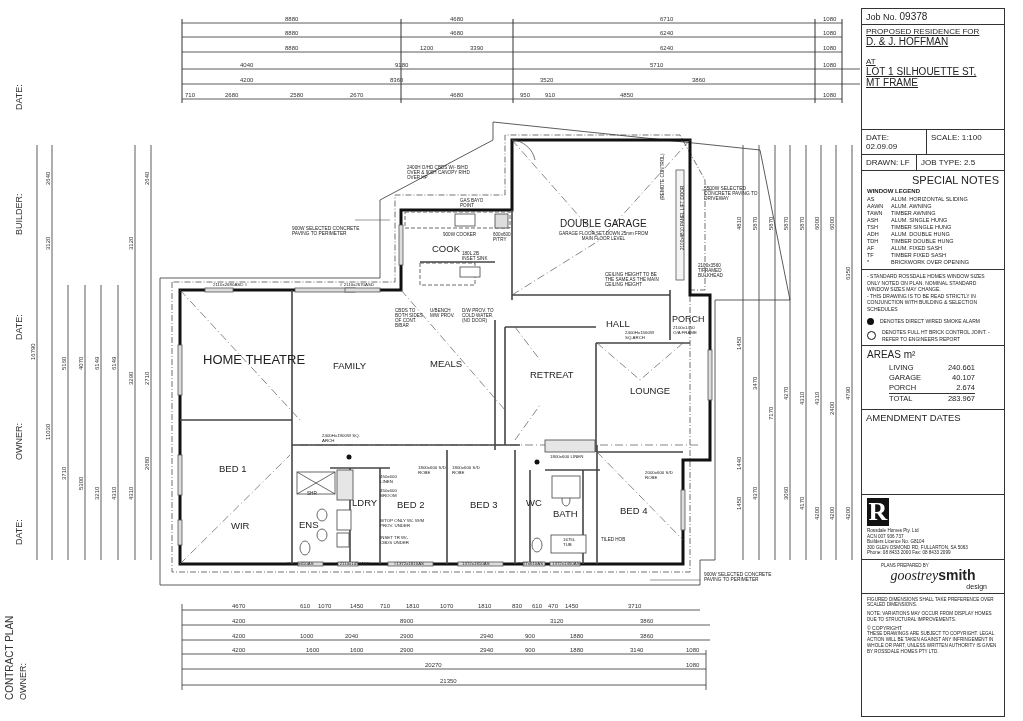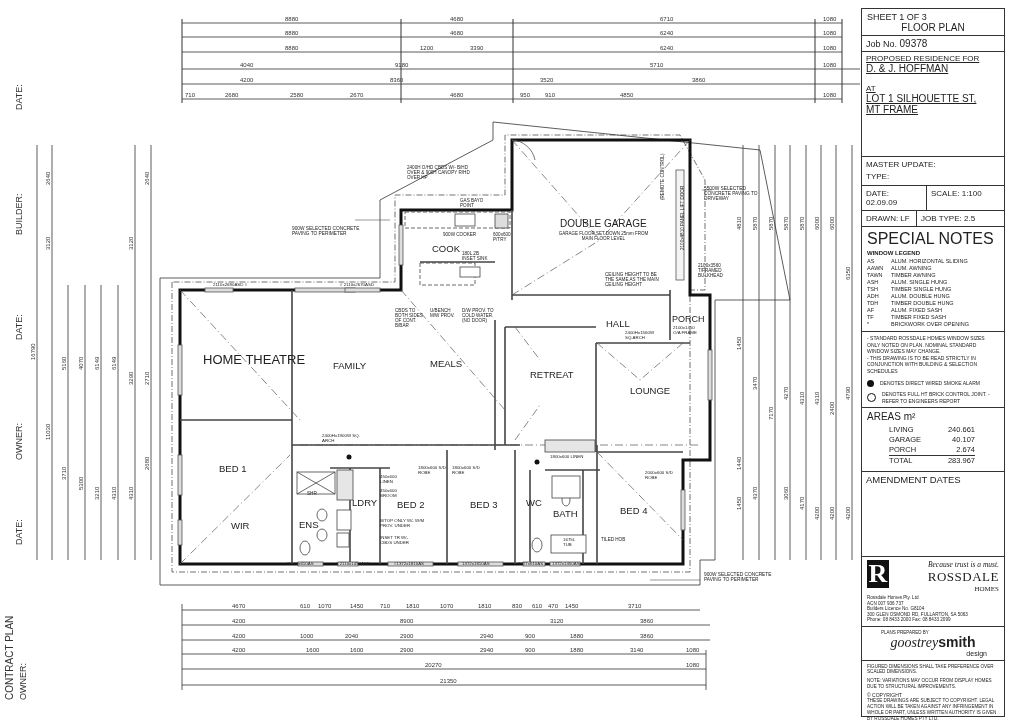--- a/index.html
+++ b/index.html
@@ -359,49 +359,41 @@
 
 <div class="side-label" style="left:14px;top:110px;">DATE:</div>
 <div class="side-label" style="left:14px;top:235px;">BUILDER:</div>
 <div class="side-label" style="left:14px;top:340px;">DATE:</div>
 <div class="side-label" style="left:14px;top:460px;">OWNER:</div>
 <div class="side-label" style="left:14px;top:545px;">DATE:</div>
 <div class="side-label" style="left:4px;top:700px;font-size:10px;">CONTRACT PLAN</div>
 <div class="side-label" style="left:18px;top:700px;">OWNER:</div>
 
 <div class="tb">
-  <div class="tb-cell" style="padding:3px 5px 2px;">
-    <div style="font-size:9px;">SHEET   1  OF 3</div>
-    <div style="font-size:10px;text-align:center;">FLOOR PLAN</div>
-  </div>
   <div class="tb-cell" style="font-size:9px;">
     <span>Job No.</span>
     <span style="font-size:10px;font-weight:normal;">09378</span>
   </div>
   <div class="tb-cell" style="height:100px;text-decoration:underline;">
     <div style="font-size:8px;">PROPOSED RESIDENCE FOR</div>
     <div style="font-size:10px;">D. &amp; J. HOFFMAN</div>
     <div style="font-size:8px;margin-top:10px;">AT</div>
     <div style="font-size:10px;">LOT 1 SILHOUETTE ST,</div>
     <div style="font-size:10px;">MT FRAME</div>
   </div>
-  <div class="tb-cell" style="font-size:8px;line-height:12px;">
-    <div>MASTER UPDATE:</div>
-    <div>TYPE:</div>
-  </div>
   <div class="tb-row">
     <div style="border-right:1px solid #333;width:56px;">DATE: 02.09.09</div>
     <div>SCALE: 1:100</div>
   </div>
   <div class="tb-row">
     <div style="border-right:1px solid #333;width:46px;">DRAWN: LF</div>
     <div>JOB TYPE: 2.5</div>
   </div>
   <div class="tb-cell" style="padding:3px 5px;">
-    <div style="font-size:16px;">SPECIAL NOTES</div>
+    <div style="font-size:11px;text-align:right;">SPECIAL NOTES</div>
     <div style="font-size:6px;font-weight:bold;margin:2px 0;">WINDOW LEGEND</div>
     <div>
       <div class="legend-row">
           <span>AS</span>
           <span>ALUM. HORIZONTAL SLIDING</span>
         </div>
       <div class="legend-row">
           <span>AAWN</span>
           <span>ALUM. AWNING</span>
         </div>
@@ -469,25 +461,20 @@
         <span>TOTAL</span>
         <span>283.967</span>
       </div>
   </div>
   <div class="tb-cell" style="height:80px;">
     <div style="font-size:9.5px;">AMENDMENT DATES</div>
   </div>
   <div class="tb-cell" style="padding:3px 5px;">
     <div style="display:flex;align-items:flex-start;">
       <div style="width:22px;height:28px;background:#111;color:#fff;font-family:'Liberation Serif',serif;font-size:26px;line-height:28px;text-align:center;font-weight:bold;">R</div>
-      <div style="flex:1;text-align:right;font-family:'Liberation Serif',serif;">
-        <div style="font-size:7.5px;font-style:italic;">Because trust is a must.</div>
-        <div style="font-size:13px;letter-spacing:0.5px;">ROSSDALE</div>
-        <div style="font-size:7px;">HOMES</div>
-      </div>
     </div>
     <div style="font-size:4.6px;line-height:5.5px;margin-top:2px;">
       <div>Rossdale Homes Pty. Ltd</div>
       <div>ACN 007 936 737</div>
       <div>Builders Licence No. G8104</div>
       <div>300 GLEN OSMOND RD, FULLARTON, SA 5063</div>
       <div>Phone: 08 8433 2000   Fax: 08 8433 2099</div>
     </div>
   </div>
   <div class="tb-cell" style="padding:3px 5px;">

